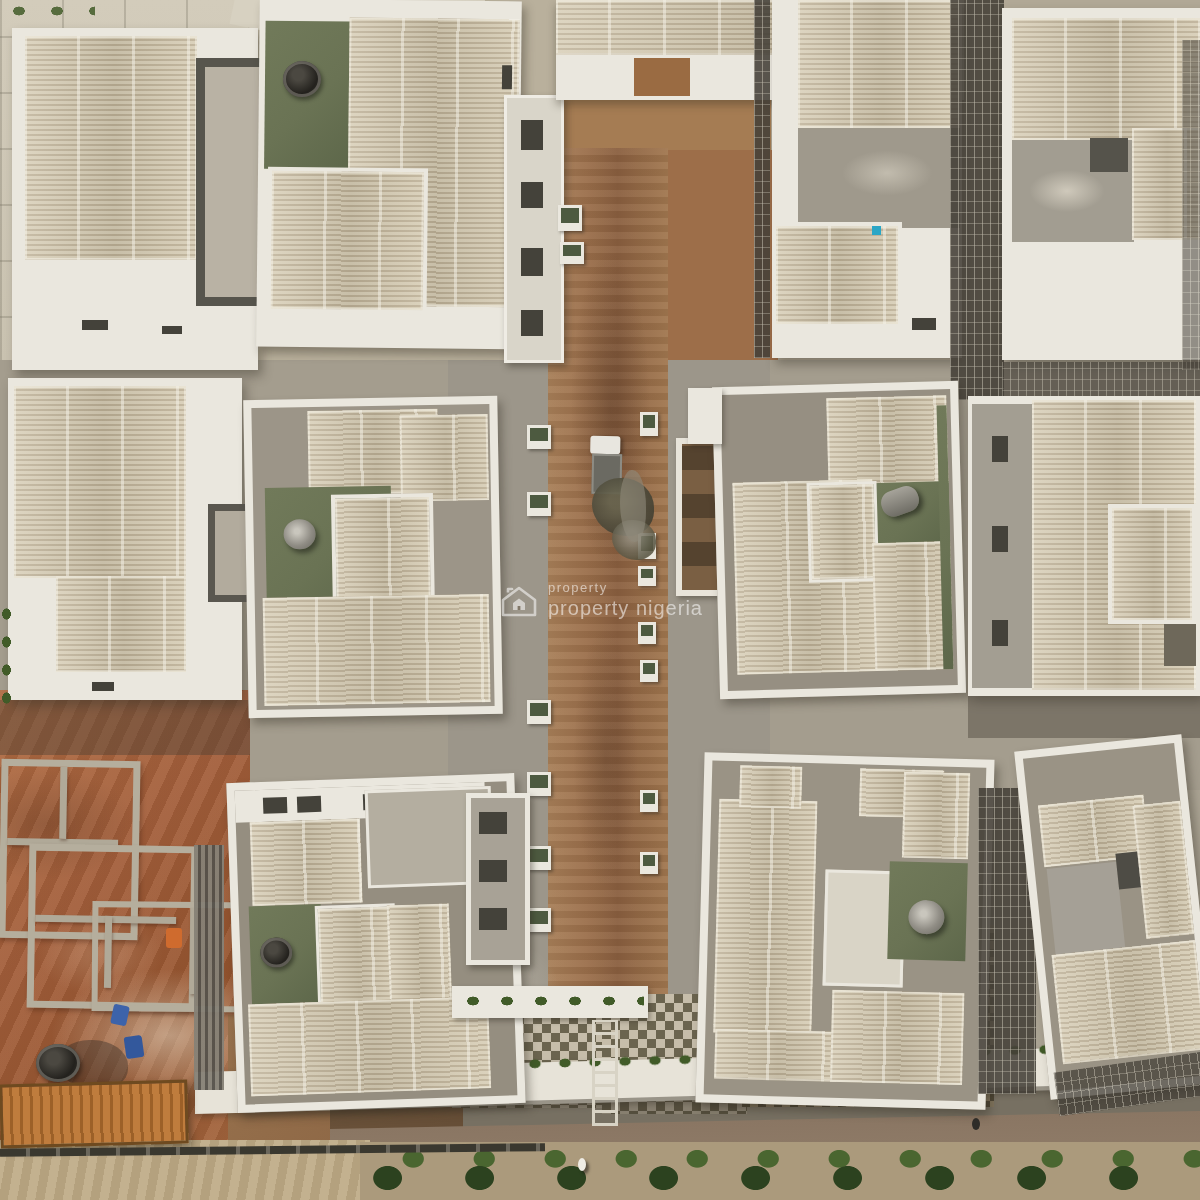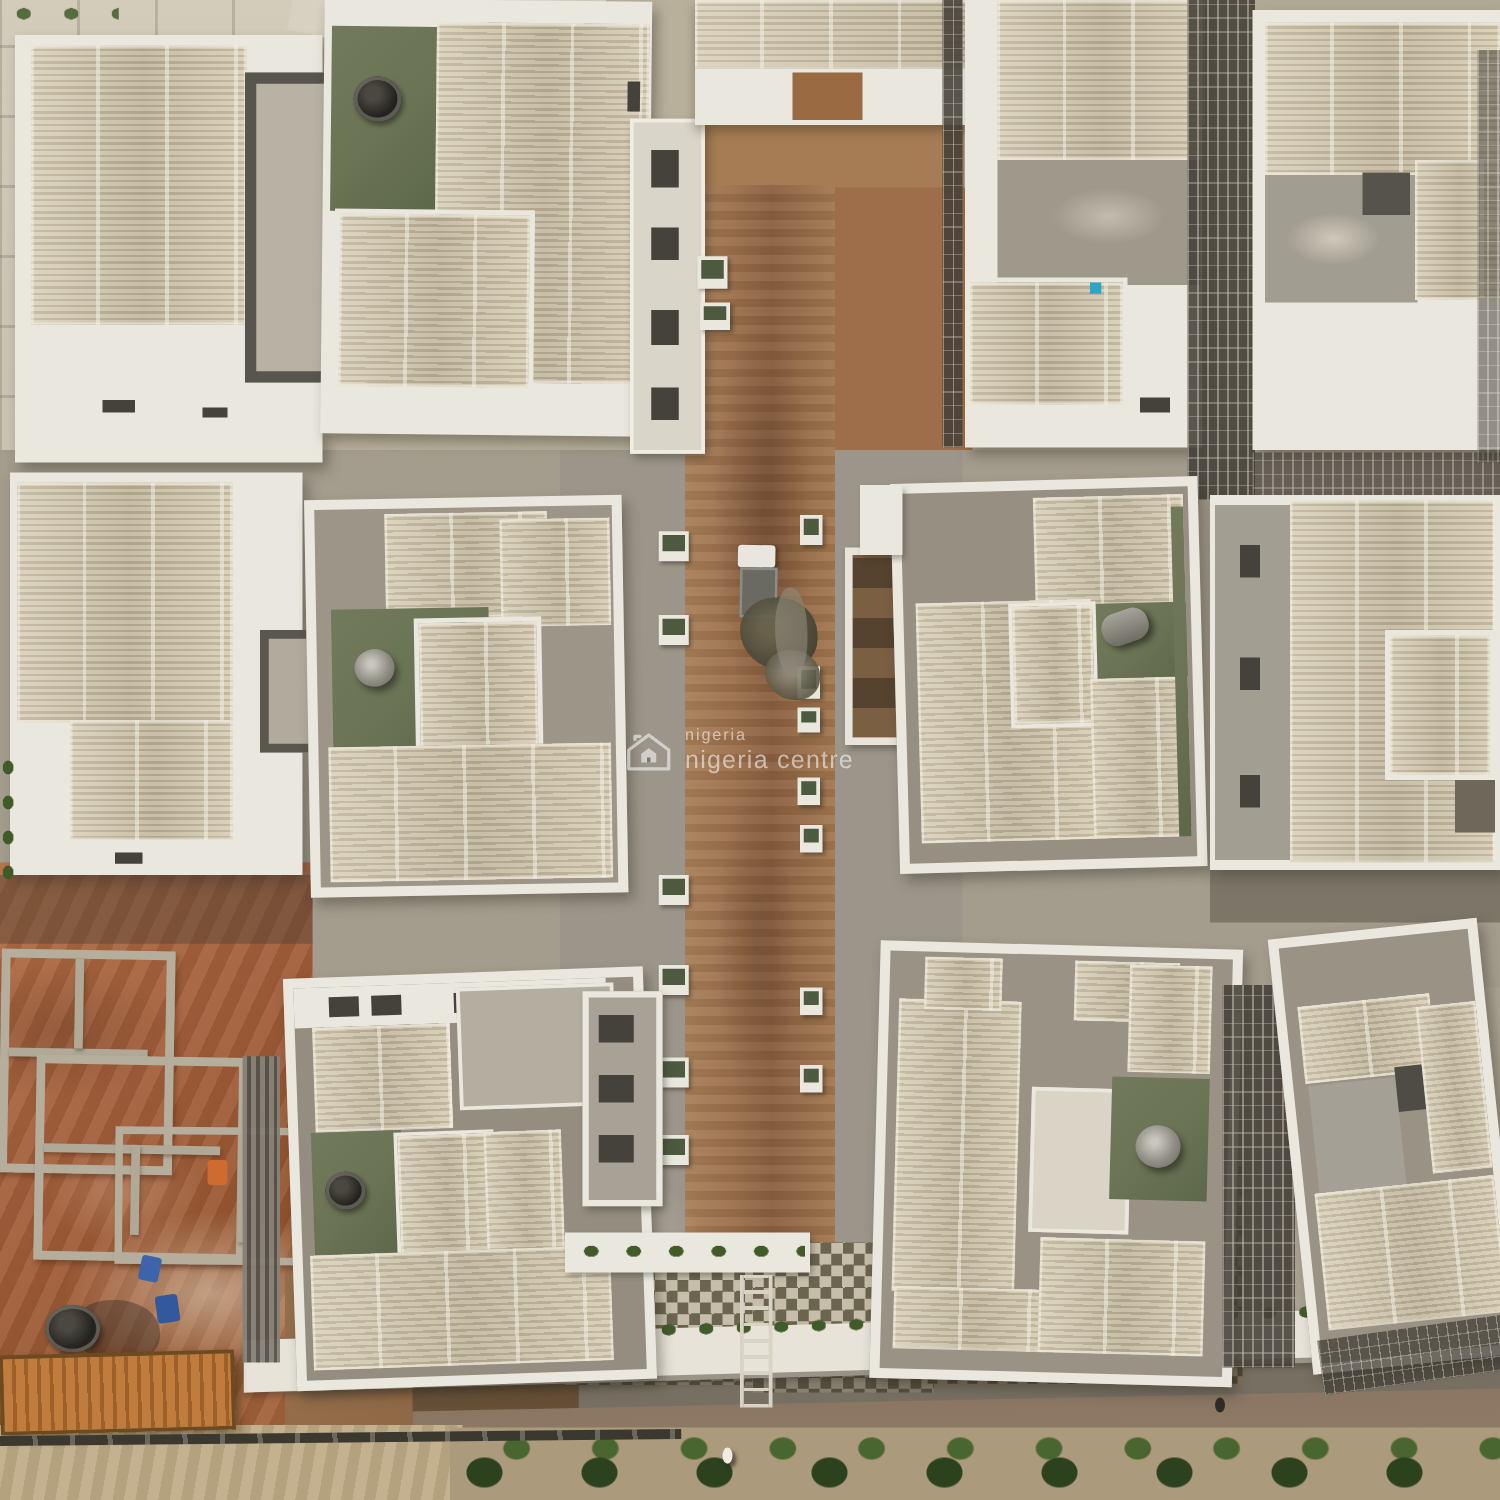--- a/index.html
+++ b/index.html
@@ -273,18 +273,18 @@
   <div class="abs" style="left:0;top:600px;width:13px;height:110px;background-image:radial-gradient(7px 9px at 50% 50%, #415b28 0 60%, rgba(0,0,0,0) 64%);background-size:13px 28px;background-repeat:repeat-y;"></div>
 
   <div class="abs wm" style="left:499px;top:581px;">
     <svg width="40" height="34" viewBox="0 0 40 34" fill="none" stroke="#ffffff" stroke-width="2.6" stroke-linejoin="round">
       <path d="M4 16 L20 4 L36 16 V31 H4 Z"></path>
       <path d="M9 8.5 V5 h4 v1"></path>
       <path d="M14 19 L20 14.5 L26 19 V26 H14 Z" fill="#ffffff" stroke="none"></path>
       <rect x="18.6" y="22" width="2.8" height="4" fill="#6b5f4e" stroke="none"></rect>
     </svg>
     <div class="txt">
-      <div class="t1">nigeria</div>
-      <div class="t2">nigeria centre</div>
+      <div class="t1">property</div>
+      <div class="t2">property nigeria</div>
     </div>
   </div>
 
 </div>
 
 </body></html>

